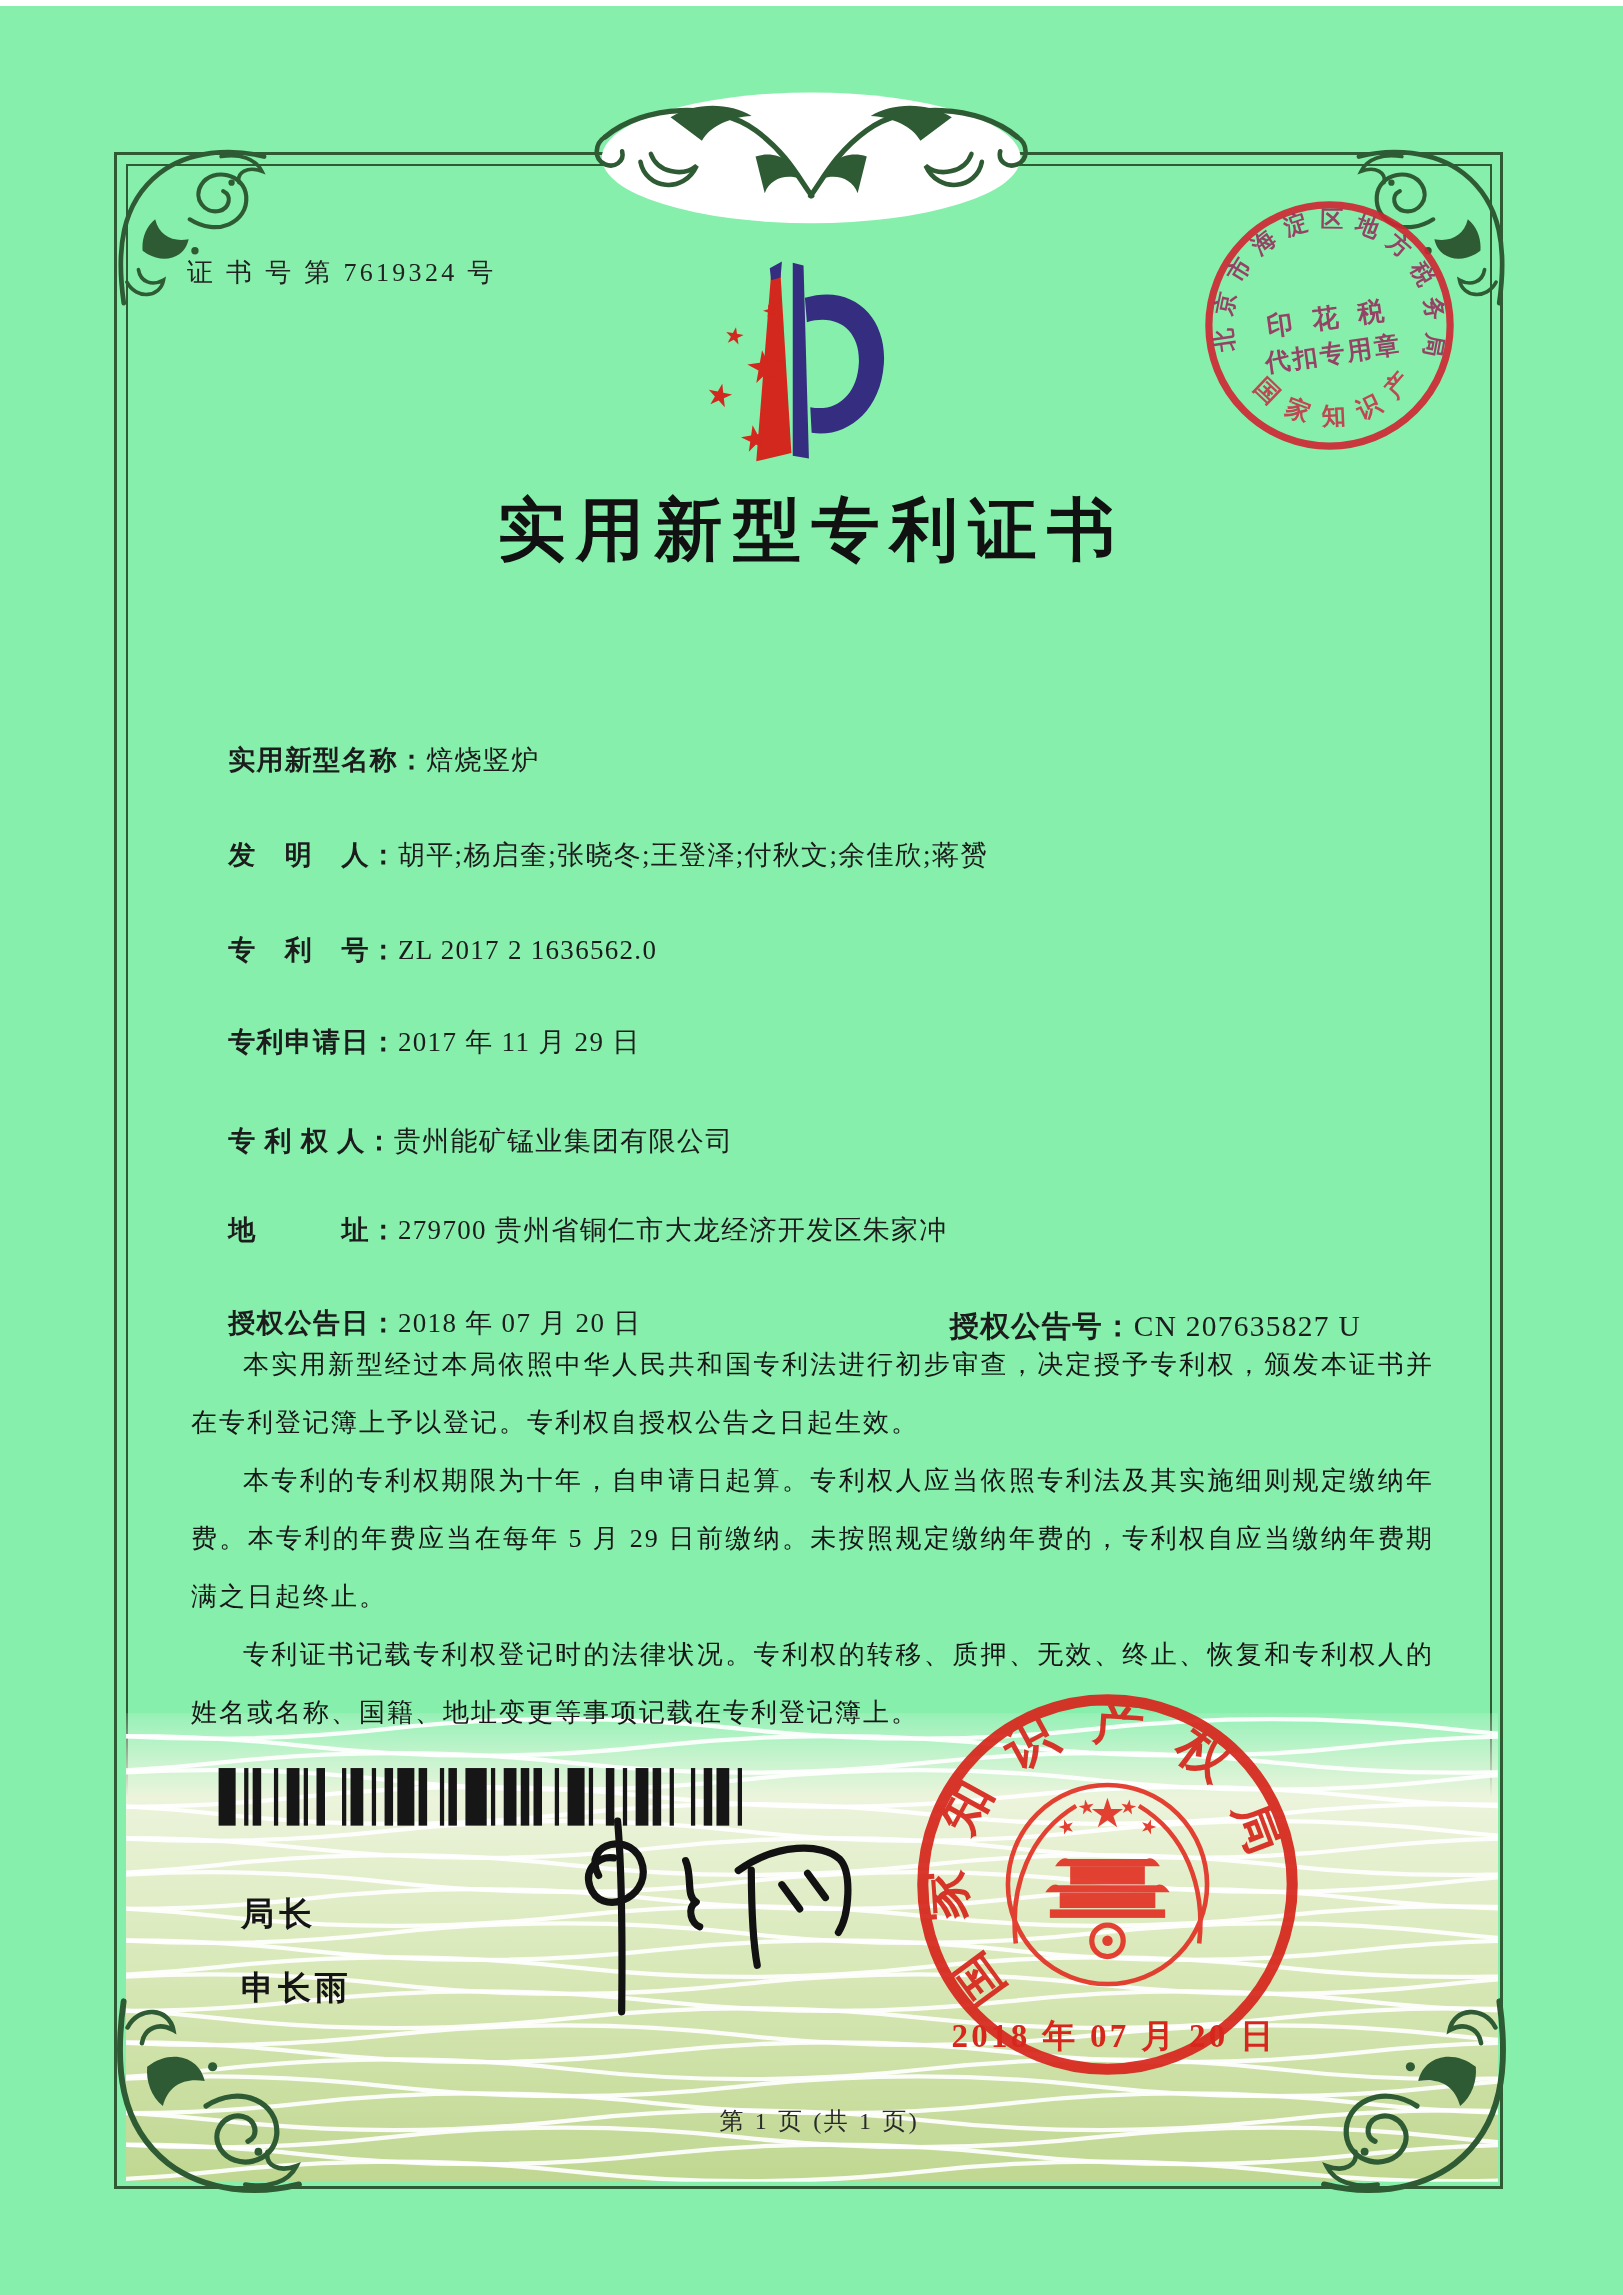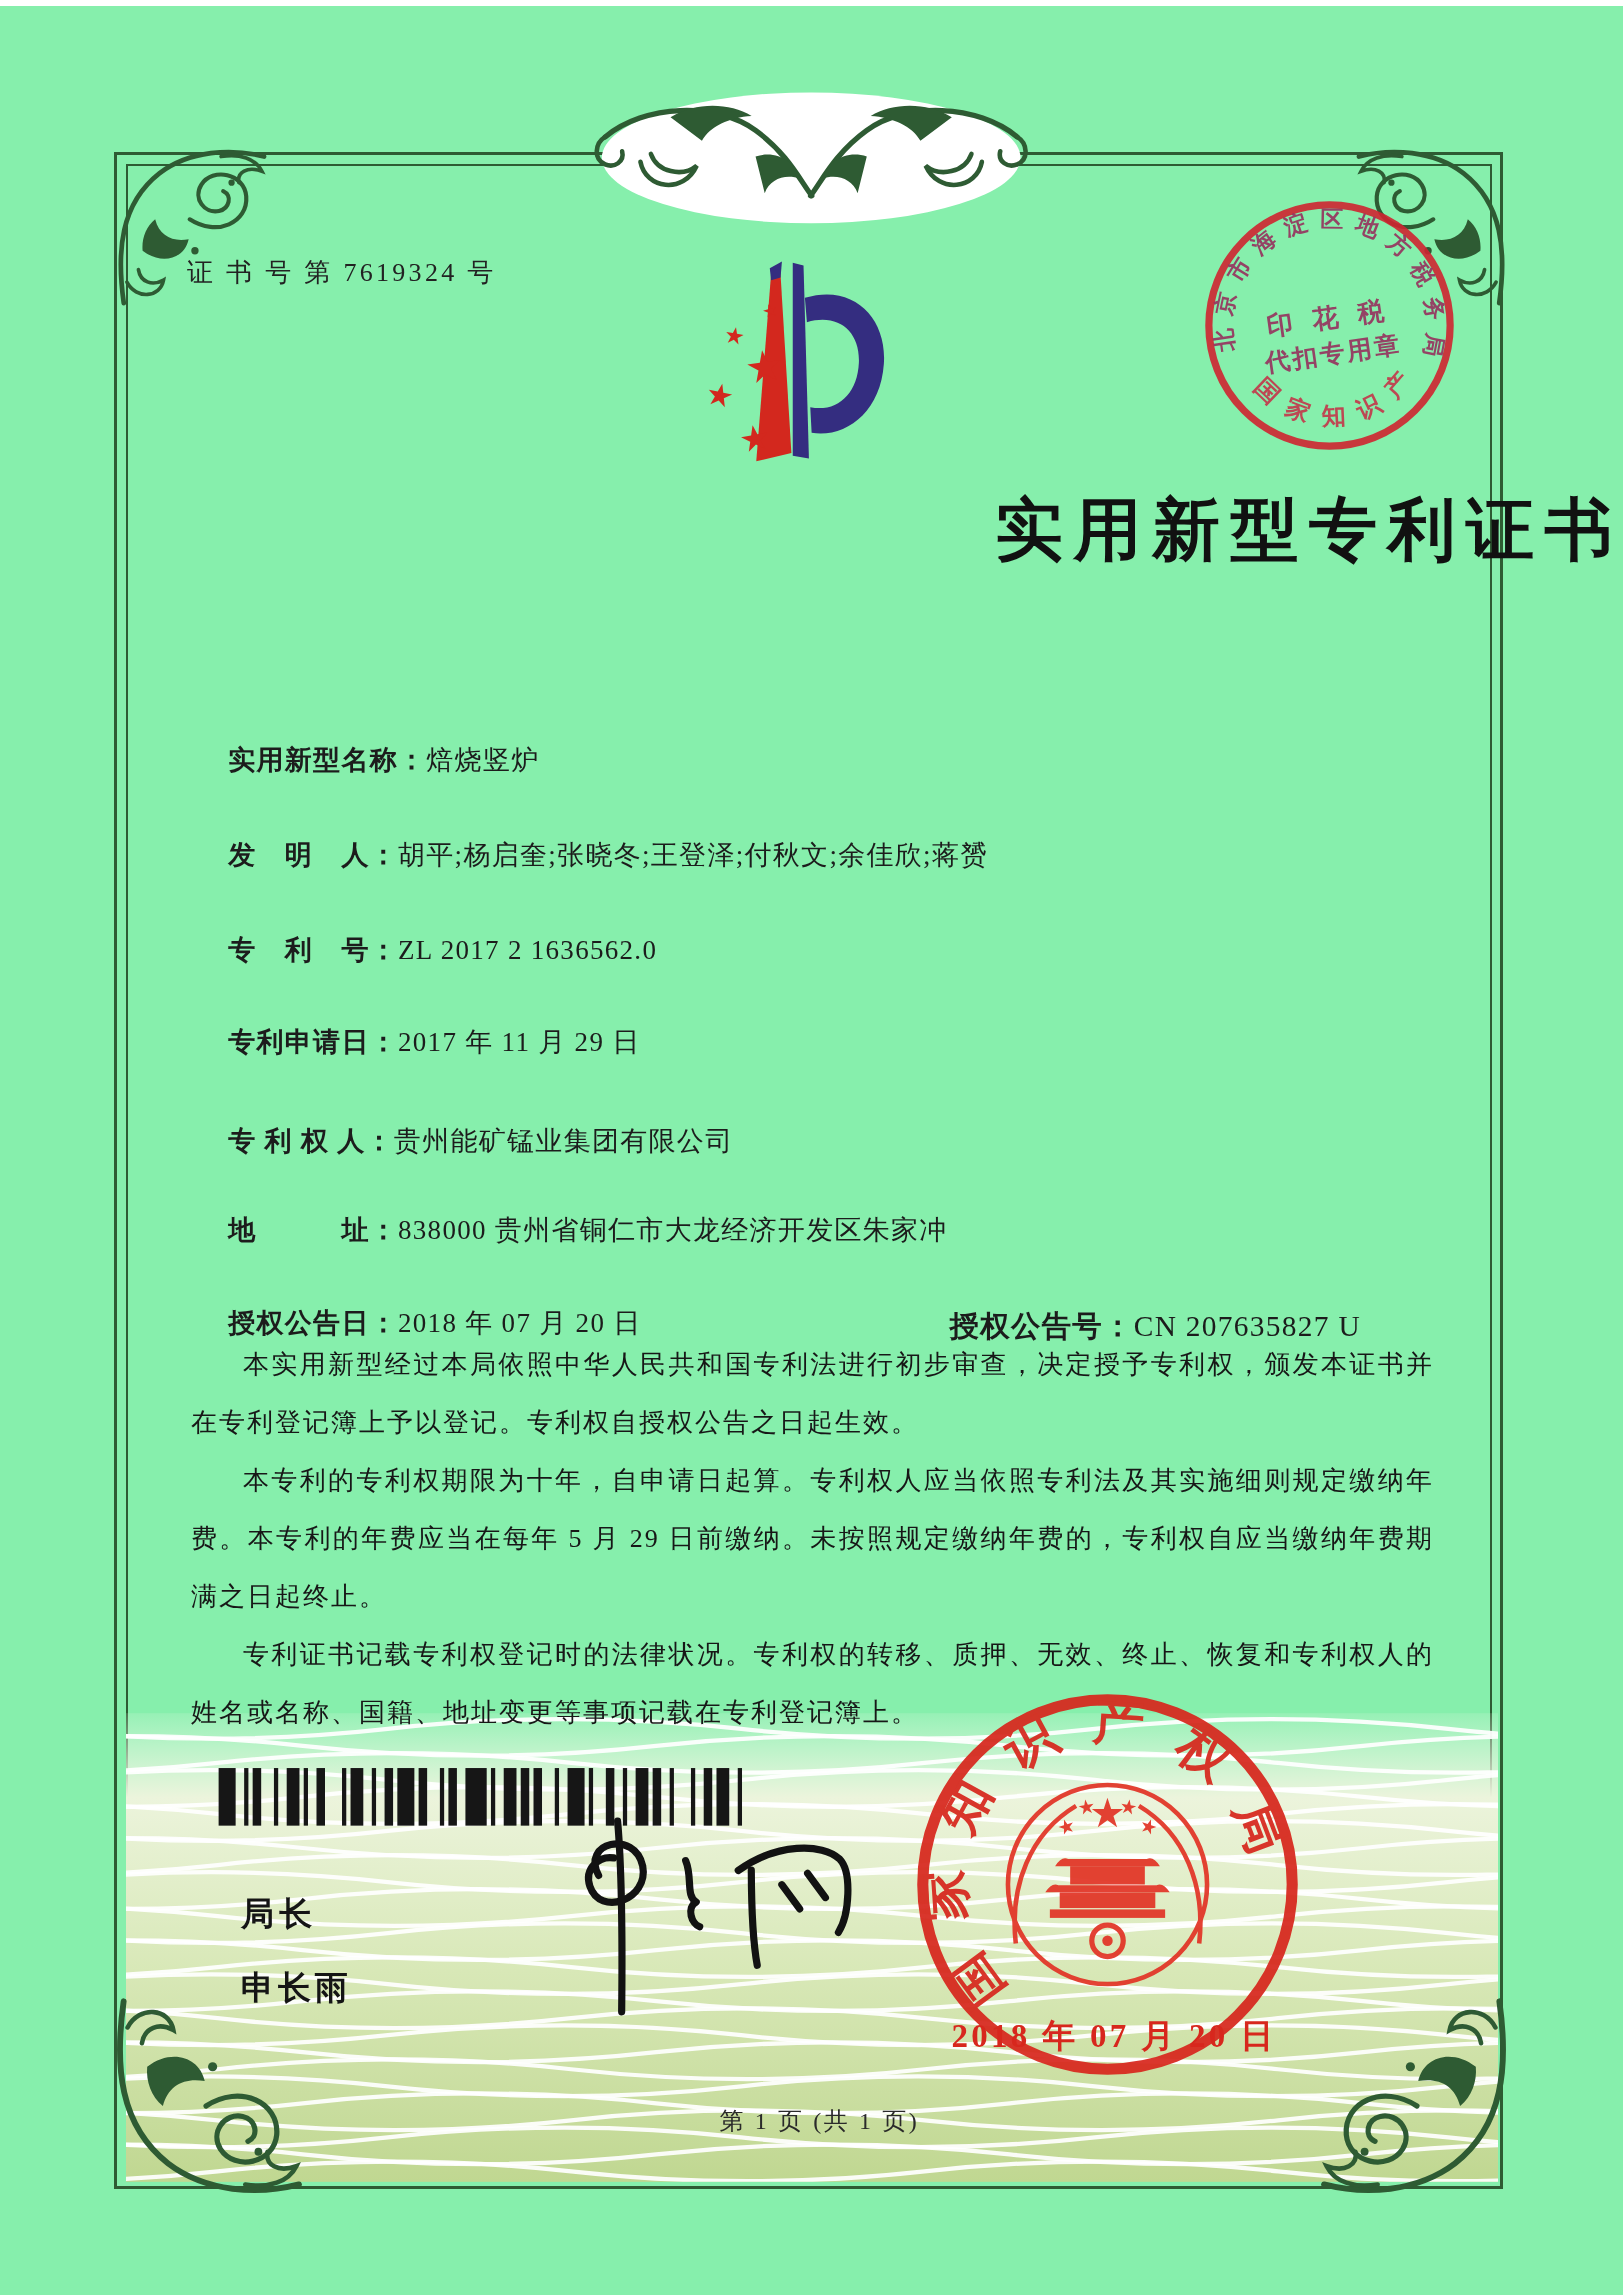--- a/index.html
+++ b/index.html
@@ -13,21 +13,21 @@
   .frame-inner{position:absolute; left:126px; top:158px; width:1366px; height:2013px;
     border:2px solid #2e5b33; box-sizing:border-box;}
   .deco{position:absolute; left:0; top:0; pointer-events:none;}
   .deco .orn-stroke{stroke:#2e5b33; fill:none; stroke-linecap:round;}
   .deco .orn-fill{fill:#2e5b33; stroke:none;}
 
   
   .cert-no{position:absolute; left:187px; top:249px; font-size:26px; letter-spacing:3.3px; font-weight:500; color:#222;}
   .logo{position:absolute; left:690px; top:250px;}
   .tax-stamp{position:absolute; left:1201px; top:191px;}
-  .title{position:absolute; left:0; top:479px; width:1623px; text-align:right;
+  .title{position:absolute; left:0; top:479px; width:1623px; text-align:center;
     font-size:68px; font-weight:700; letter-spacing:10.5px; color:#111;}
 
   
   .field{position:absolute; left:196px; font-size:27px; white-space:pre; letter-spacing:1.3px;}
   .flabel{font-weight:600;}
   .fvalue{font-weight:500;}
   .grant-right{position:absolute; left:915px; font-size:29.4px; white-space:pre; letter-spacing:1.3px;}
 
   
   .body-text{position:absolute; left:191px; top:1330px; width:1243px;
@@ -176,21 +176,21 @@
   <div class="field" style="top:895px">
     <span class="flabel">专　利　号：</span><span class="fvalue">ZL 2017 2 1636562.0</span>
   </div>
   <div class="field" style="top:987px">
     <span class="flabel">专利申请日：</span><span class="fvalue">2017 年 11 月 29 日</span>
   </div>
   <div class="field" style="top:1086px">
     <span class="flabel">专 利 权 人：</span><span class="fvalue">贵州能矿锰业集团有限公司</span>
   </div>
   <div class="field" style="top:1175px">
-    <span class="flabel">地　　　址：</span><span class="fvalue">838000 贵州省铜仁市大龙经济开发区朱家冲</span>
+    <span class="flabel">地　　　址：</span><span class="fvalue">279700 贵州省铜仁市大龙经济开发区朱家冲</span>
   </div>
   <div class="field" style="top:1268px">
     <span class="flabel">授权公告日：</span><span class="fvalue">2018 年 07 月 20 日</span>
   </div>
   <div class="grant-right" style="top:1268px">
     <span class="flabel">授权公告号：</span><span class="fvalue">CN 207635827 U</span>
   </div>
 
   <div class="body-text">
     <p>本实用新型经过本局依照中华人民共和国专利法进行初步审查，决定授予专利权，颁发本证书并在专利登记簿上予以登记。专利权自授权公告之日起生效。</p>

